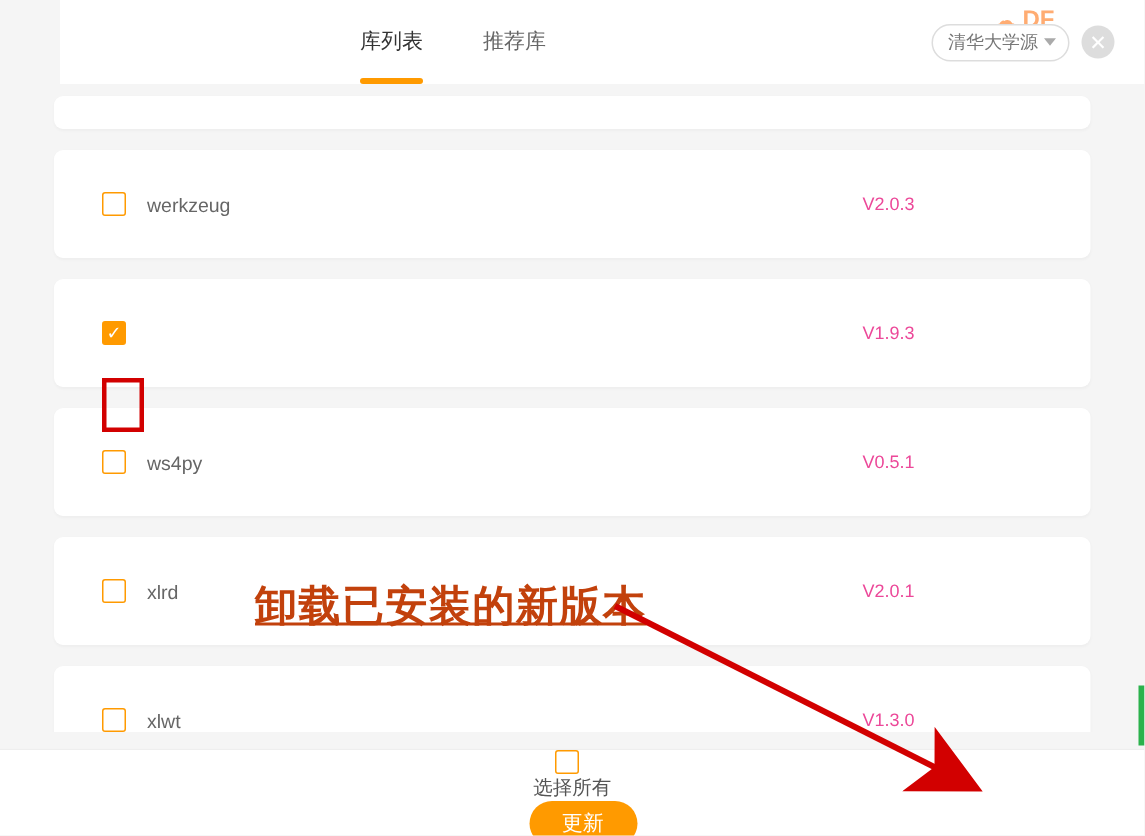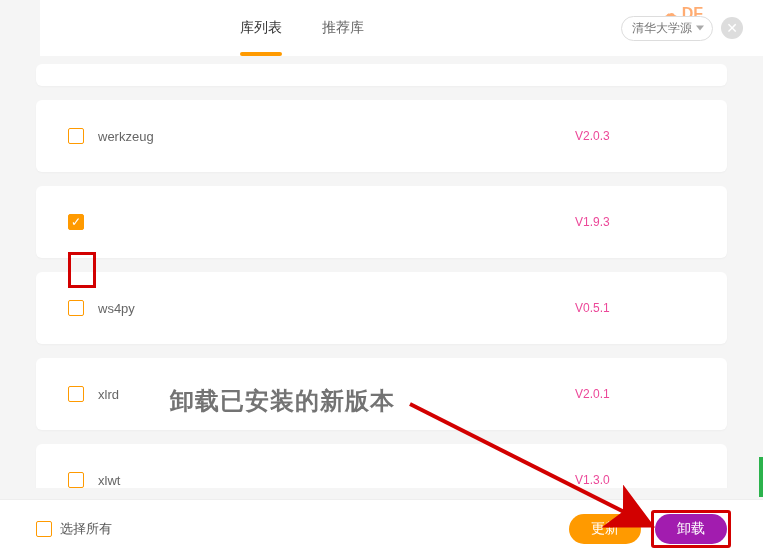--- a/index.html
+++ b/index.html
@@ -169,20 +169,21 @@
     position: absolute;
     bottom: 0;
     left: 0;
     right: 0;
     height: 58px;
     background: #fff;
     border-top: 1px solid #eee;
     display: flex;
     align-items: center;
     padding: 0 36px;
+    flex-direction: column;
   }
   .footer .cb {
     margin-right: 8px;
   }
   .select-all-label {
     font-size: 13px;
     color: #555;
     flex: 1;
   }
   .btn {
@@ -200,26 +201,27 @@
     content: "";
     position: absolute;
     inset: -4px;
     border: 3px solid #d20000;
     border-radius: 3px;
   }
   .annotation {
     position: absolute;
     left: 170px;
     top: 385px;
-    color: #737373;
-    font-size: 24px;
+    color: #c2410c;
+    font-size: 28px;
     font-weight: bold;
     pointer-events: none;
     z-index: 10;
     letter-spacing: 1px;
+    text-decoration: underline;
   }
   svg.arrow {
     position: absolute;
     left: 400px;
     top: 398px;
     width: 300px;
     height: 150px;
     pointer-events: none;
     z-index: 10;
   }

